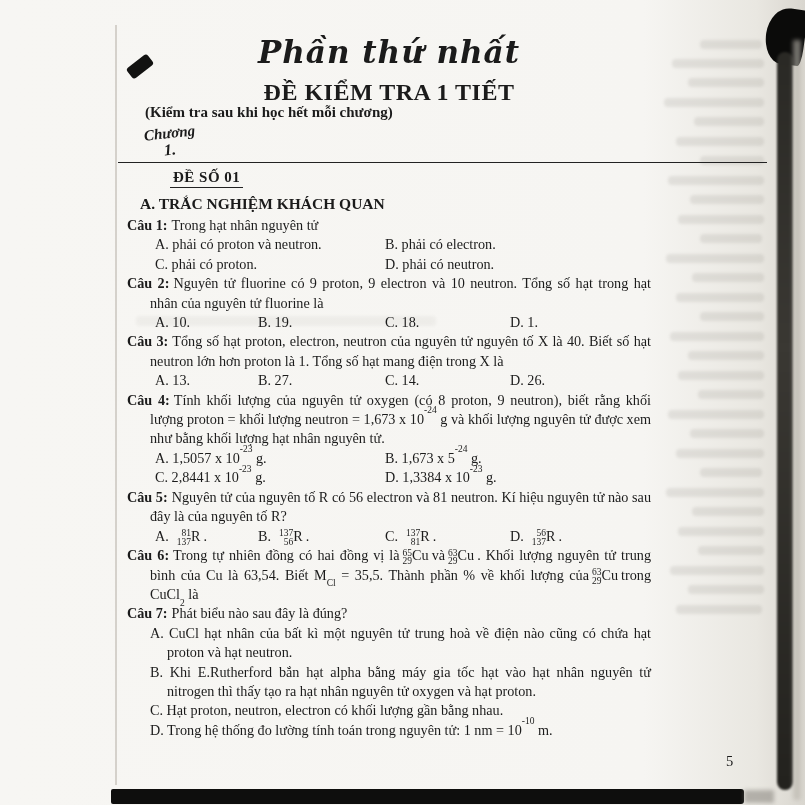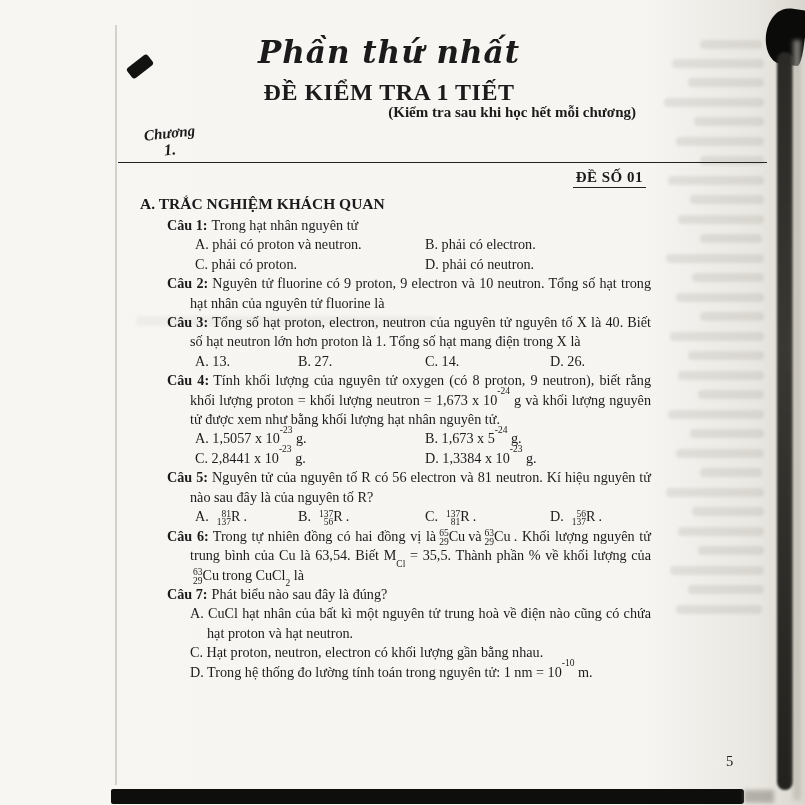--- a/index.html
+++ b/index.html
@@ -17,33 +17,33 @@
   .strip-right{position:absolute;left:777px;top:52px;width:16px;height:738px;background:linear-gradient(180deg,#2a2925,#3a3833 40%,#23221e);border-radius:8px;filter:blur(1.2px);}
   .strip-right2{position:absolute;left:793px;top:40px;width:8px;height:760px;background:#b9b5ac;opacity:.6;filter:blur(2px);}
   .bar-bottom{position:absolute;left:111px;top:789px;width:633px;height:15px;background:#0e0e0d;border-radius:2px 3px 3px 2px;}
   .smudge-br{position:absolute;left:744px;top:790px;width:30px;height:13px;background:#7d7972;opacity:.5;filter:blur(2px);}
   .bleed{position:absolute;height:9px;background:#6b675f;opacity:.13;filter:blur(1.5px);border-radius:4px;}
   .bleed-inner{position:absolute;height:10px;background:#6b675f;opacity:.06;filter:blur(1.5px);border-radius:4px;}
   
   .part-title{position:absolute;top:34px;left:127px;width:524px;text-align:center;
     font-family:"DejaVu Serif","Liberation Serif",serif;font-style:italic;font-weight:bold;font-size:31px;letter-spacing:1px;}
   .exam-title{position:absolute;top:79px;left:127px;width:524px;text-align:center;font-weight:bold;font-size:24px;letter-spacing:.5px;}
-  .exam-subtitle{position:absolute;top:104px;left:112px;width:524px;text-align:right;font-weight:bold;font-size:15px;}
+  .exam-subtitle{position:absolute;top:104px;left:145px;width:524px;text-align:left;font-weight:bold;font-size:15px;}
   .chapter-box{position:absolute;left:118px;top:124px;width:649px;height:39px;border-bottom:1.5px solid #222;display:flex;}
   .chapter-cell{width:97px;position:relative;}
   .chapter-label{position:absolute;top:1px;left:26px;font-style:italic;font-weight:bold;font-size:15px;transform:rotate(-6deg);}
   .chapter-number{position:absolute;top:17px;left:46px;font-style:italic;font-weight:bold;font-size:16px;transform:rotate(-6deg);}
   .chapter-main{flex:1;border-top:1.5px solid #222;border-left:1.5px solid #222;display:flex;align-items:center;justify-content:center;
     padding-right:130px;font-weight:bold;font-size:16px;letter-spacing:.5px;}
-  .exam-number-wrap{position:absolute;top:168px;left:122px;width:524px;text-align:right;}
+  .exam-number-wrap{position:absolute;top:168px;left:115px;width:524px;text-align:left;}
   .exam-number{display:inline-block;margin-left:55px;padding:0 3px 1px;border-bottom:1.5px solid #222;font-weight:bold;font-size:15px;letter-spacing:.5px;}
   .section-title{position:absolute;top:195px;left:140px;font-weight:bold;font-size:15.5px;}
   
   .content{position:absolute;left:127px;top:216px;width:524px;font-size:14.2px;line-height:19.4px;text-align:justify;}
-  .question{padding-left:23px;text-indent:-23px;margin-left:40px;}
+  .question{padding-left:23px;text-indent:-23px;}
   .qlabel{font-weight:bold;margin-right:4px;}
   .opts{display:grid;text-indent:0;text-align:left;padding-left:5px;}
   .opts-2{grid-template-columns:230px 1fr;}
   .opts-4{grid-template-columns:103px 127px 125px 1fr;}
   .lopt{padding-left:17px;text-indent:-17px;text-align:justify;}
   sup{font-size:9.5px;line-height:0;position:relative;top:-5px;}
   sub{font-size:9.5px;line-height:0;position:relative;top:3px;}
   .iso{display:inline-block;white-space:nowrap;margin:0 3px;text-indent:0;}
   .iso .nums{display:inline-block;vertical-align:-4px;text-align:right;font-size:9.5px;line-height:8.5px;}
   .iso .nums span{display:block;}
@@ -118,20 +118,26 @@
     <div class="opts opts-2">
       <span>A. phải có proton và neutron.</span>
       <span>B. phải có electron.</span>
       <span>C. phải có proton.</span>
       <span>D. phải có neutron.</span>
     </div>
   </div>
 
   <div class="question">
     <span class="qlabel">Câu 2:</span><span>Nguyên tử fluorine có 9 proton, 9 electron và 10 neutron. Tổng số hạt trong hạt nhân của nguyên tử fluorine là</span>
+    <div class="opts opts-4">
+      <span>A. 10.</span>
+      <span>B. 19.</span>
+      <span>C. 18.</span>
+      <span>D. 1.</span>
+    </div>
   </div>
 
   <div class="question">
     <span class="qlabel">Câu 3:</span><span>Tổng số hạt proton, electron, neutron của nguyên tử nguyên tố X là 40. Biết số hạt neutron lớn hơn proton là 1. Tổng số hạt mang điện trong X là</span>
     <div class="opts opts-4">
       <span>A. 13.</span>
       <span>B. 27.</span>
       <span>C. 14.</span>
       <span>D. 26.</span>
     </div>
@@ -157,19 +163,20 @@
     </div>
   </div>
 
   <div class="question">
     <span class="qlabel">Câu 6:</span><span><span>Trong tự nhiên đồng có hai đồng vị là</span><span class="iso"><span class="nums"><span>65</span><span>29</span></span><span class="sym">Cu</span></span><span>và</span><span class="iso"><span class="nums"><span>63</span><span>29</span></span><span class="sym">Cu</span></span><span>. Khối lượng nguyên tử trung bình của Cu là 63,54. Biết M</span><sub>Cl</sub><span> = 35,5. Thành phần % về khối lượng của</span><span class="iso"><span class="nums"><span>63</span><span>29</span></span><span class="sym">Cu</span></span><span>trong CuCl</span><sub>2</sub><span> là</span></span>
   </div>
 
   <div class="question">
     <span class="qlabel">Câu 7:</span><span>Phát biểu nào sau đây là đúng?</span>
     <div class="lopt">A. CuCl hạt nhân của bất kì một nguyên tử trung hoà về điện nào cũng có chứa hạt proton và hạt neutron.</div>
+    <div class="lopt">B. Khi E.Rutherford bắn hạt alpha bằng máy gia tốc hạt vào hạt nhân nguyên tử nitrogen thì thấy tạo ra hạt nhân nguyên tử oxygen và hạt proton.</div>
     <div class="lopt">C. Hạt proton, neutron, electron có khối lượng gần bằng nhau.</div>
     <div class="lopt"><span>D. Trong hệ thống đo lường tính toán trong nguyên tử: 1 nm = 10</span><sup>-10</sup><span> m.</span></div>
   </div>
 
 </div>
 
 <div class="page-num">5</div>
 
 </body></html>

